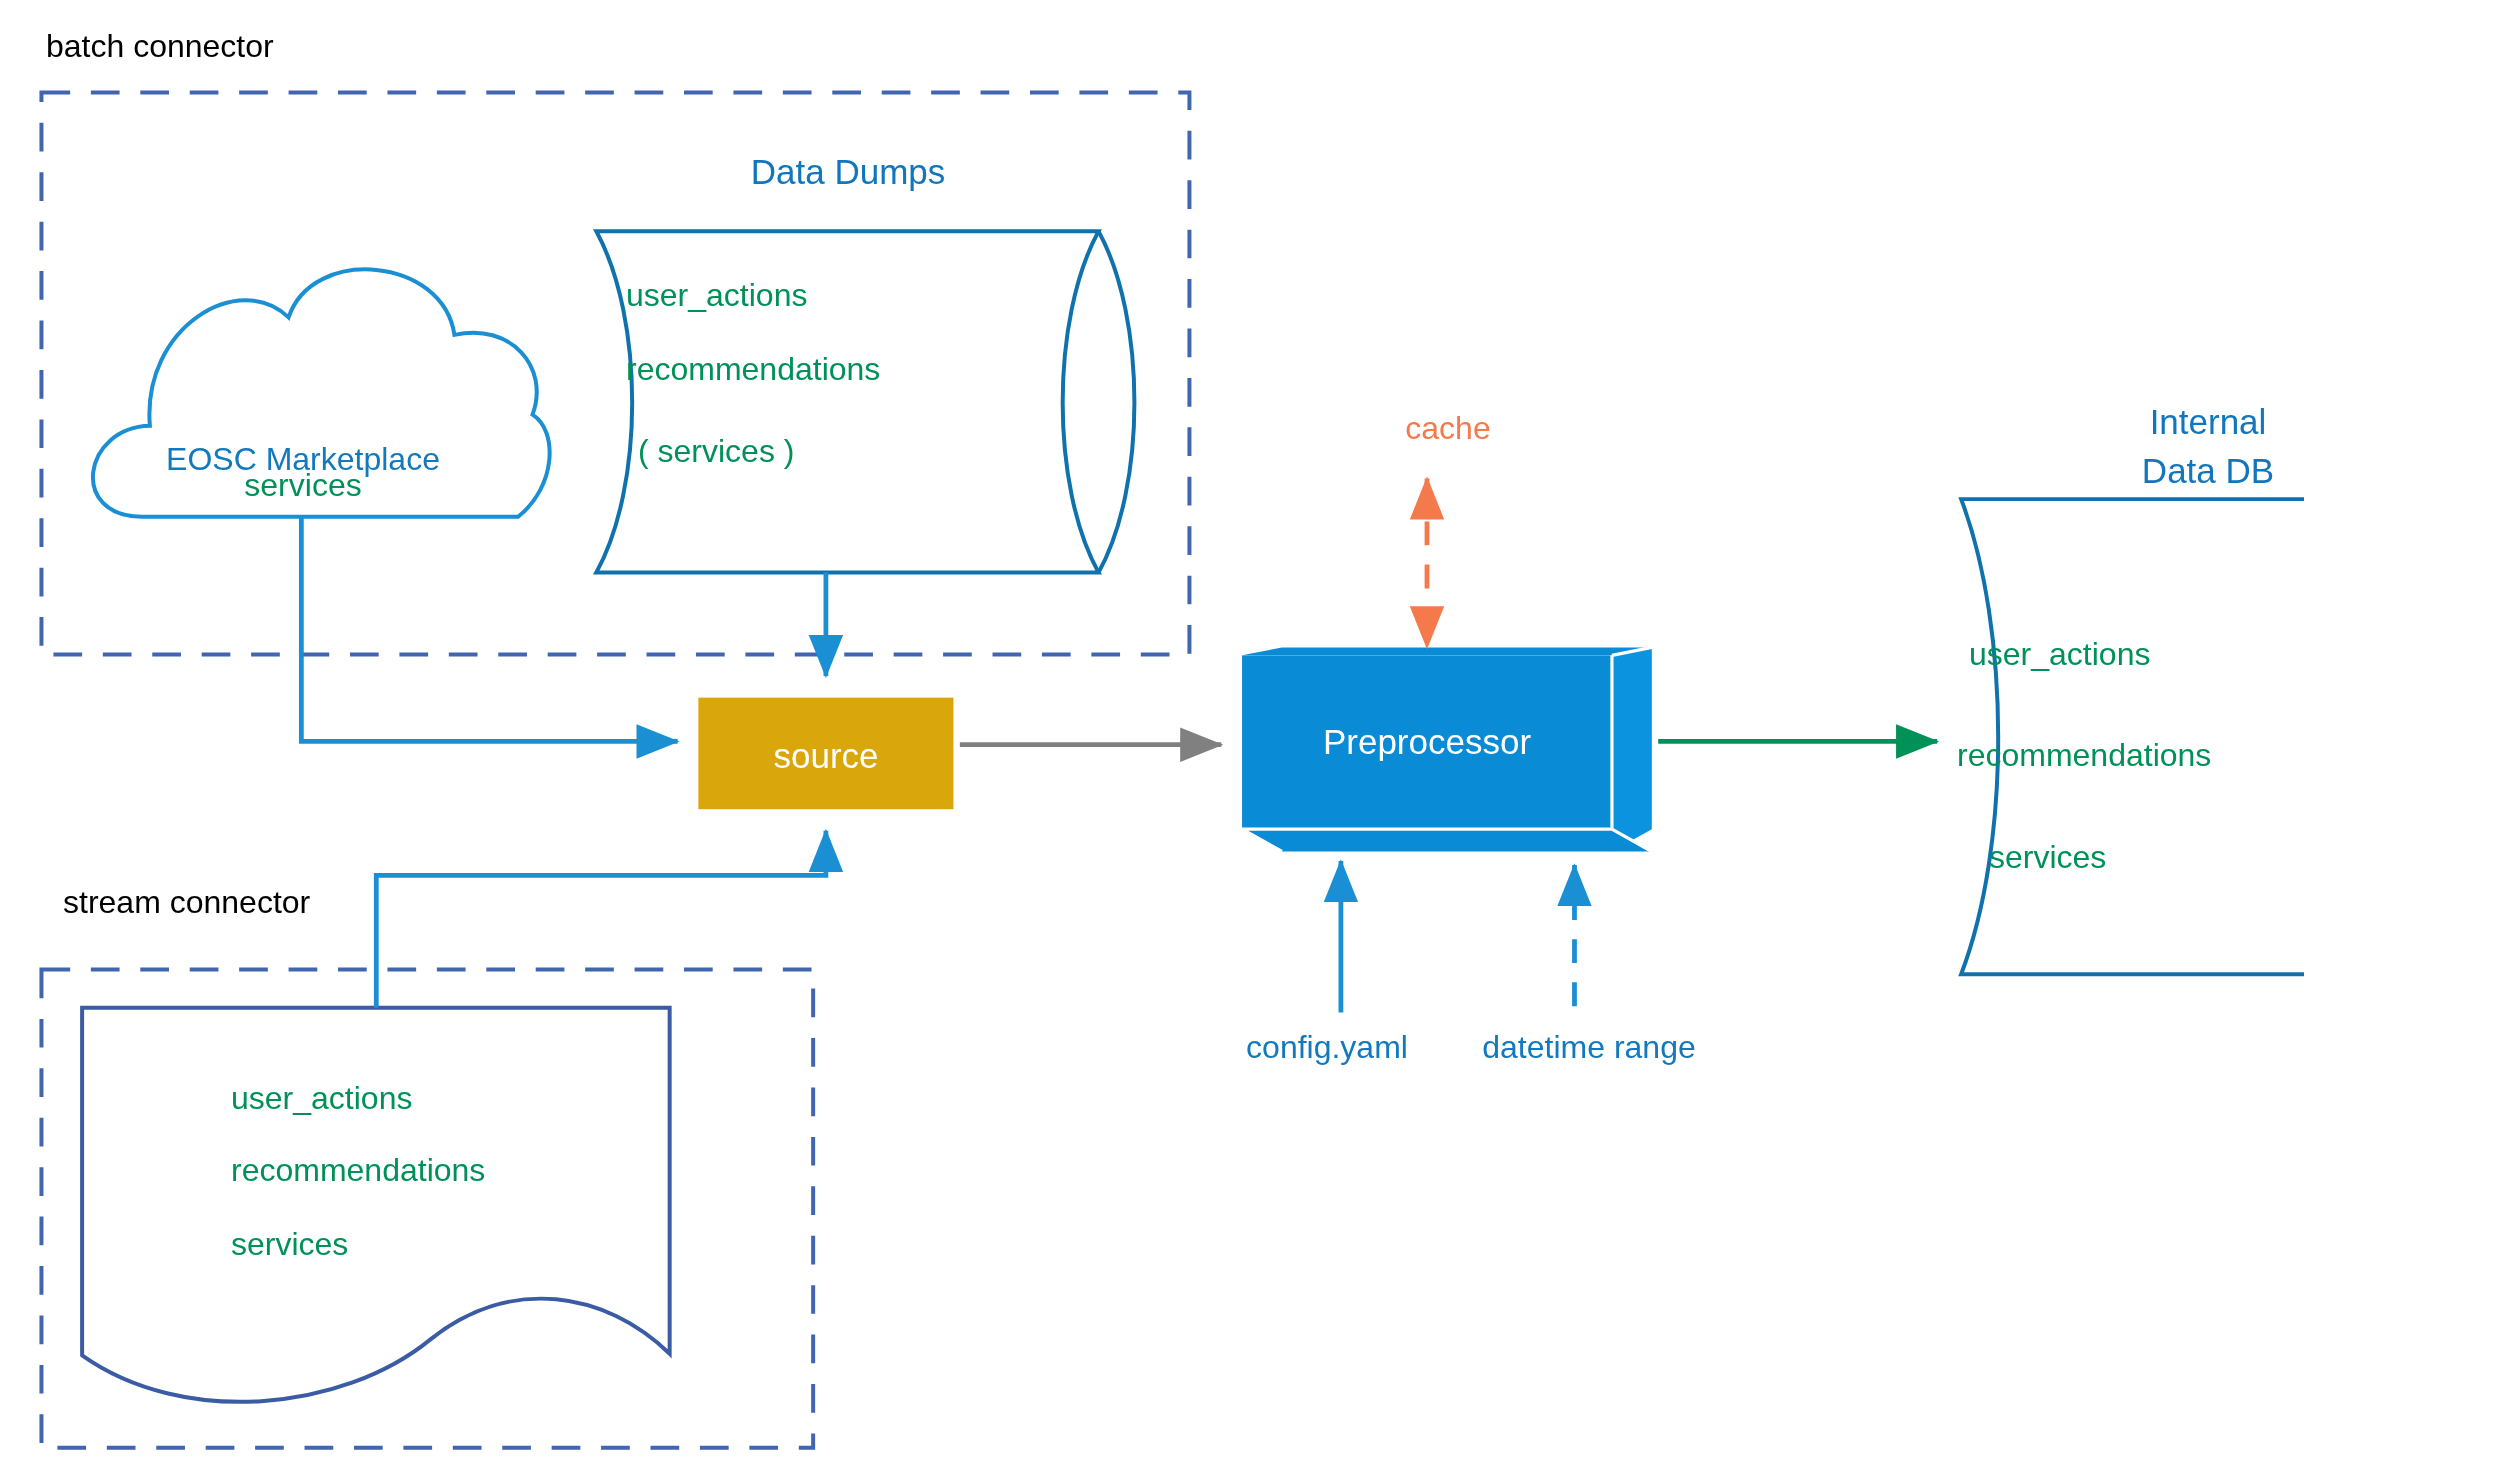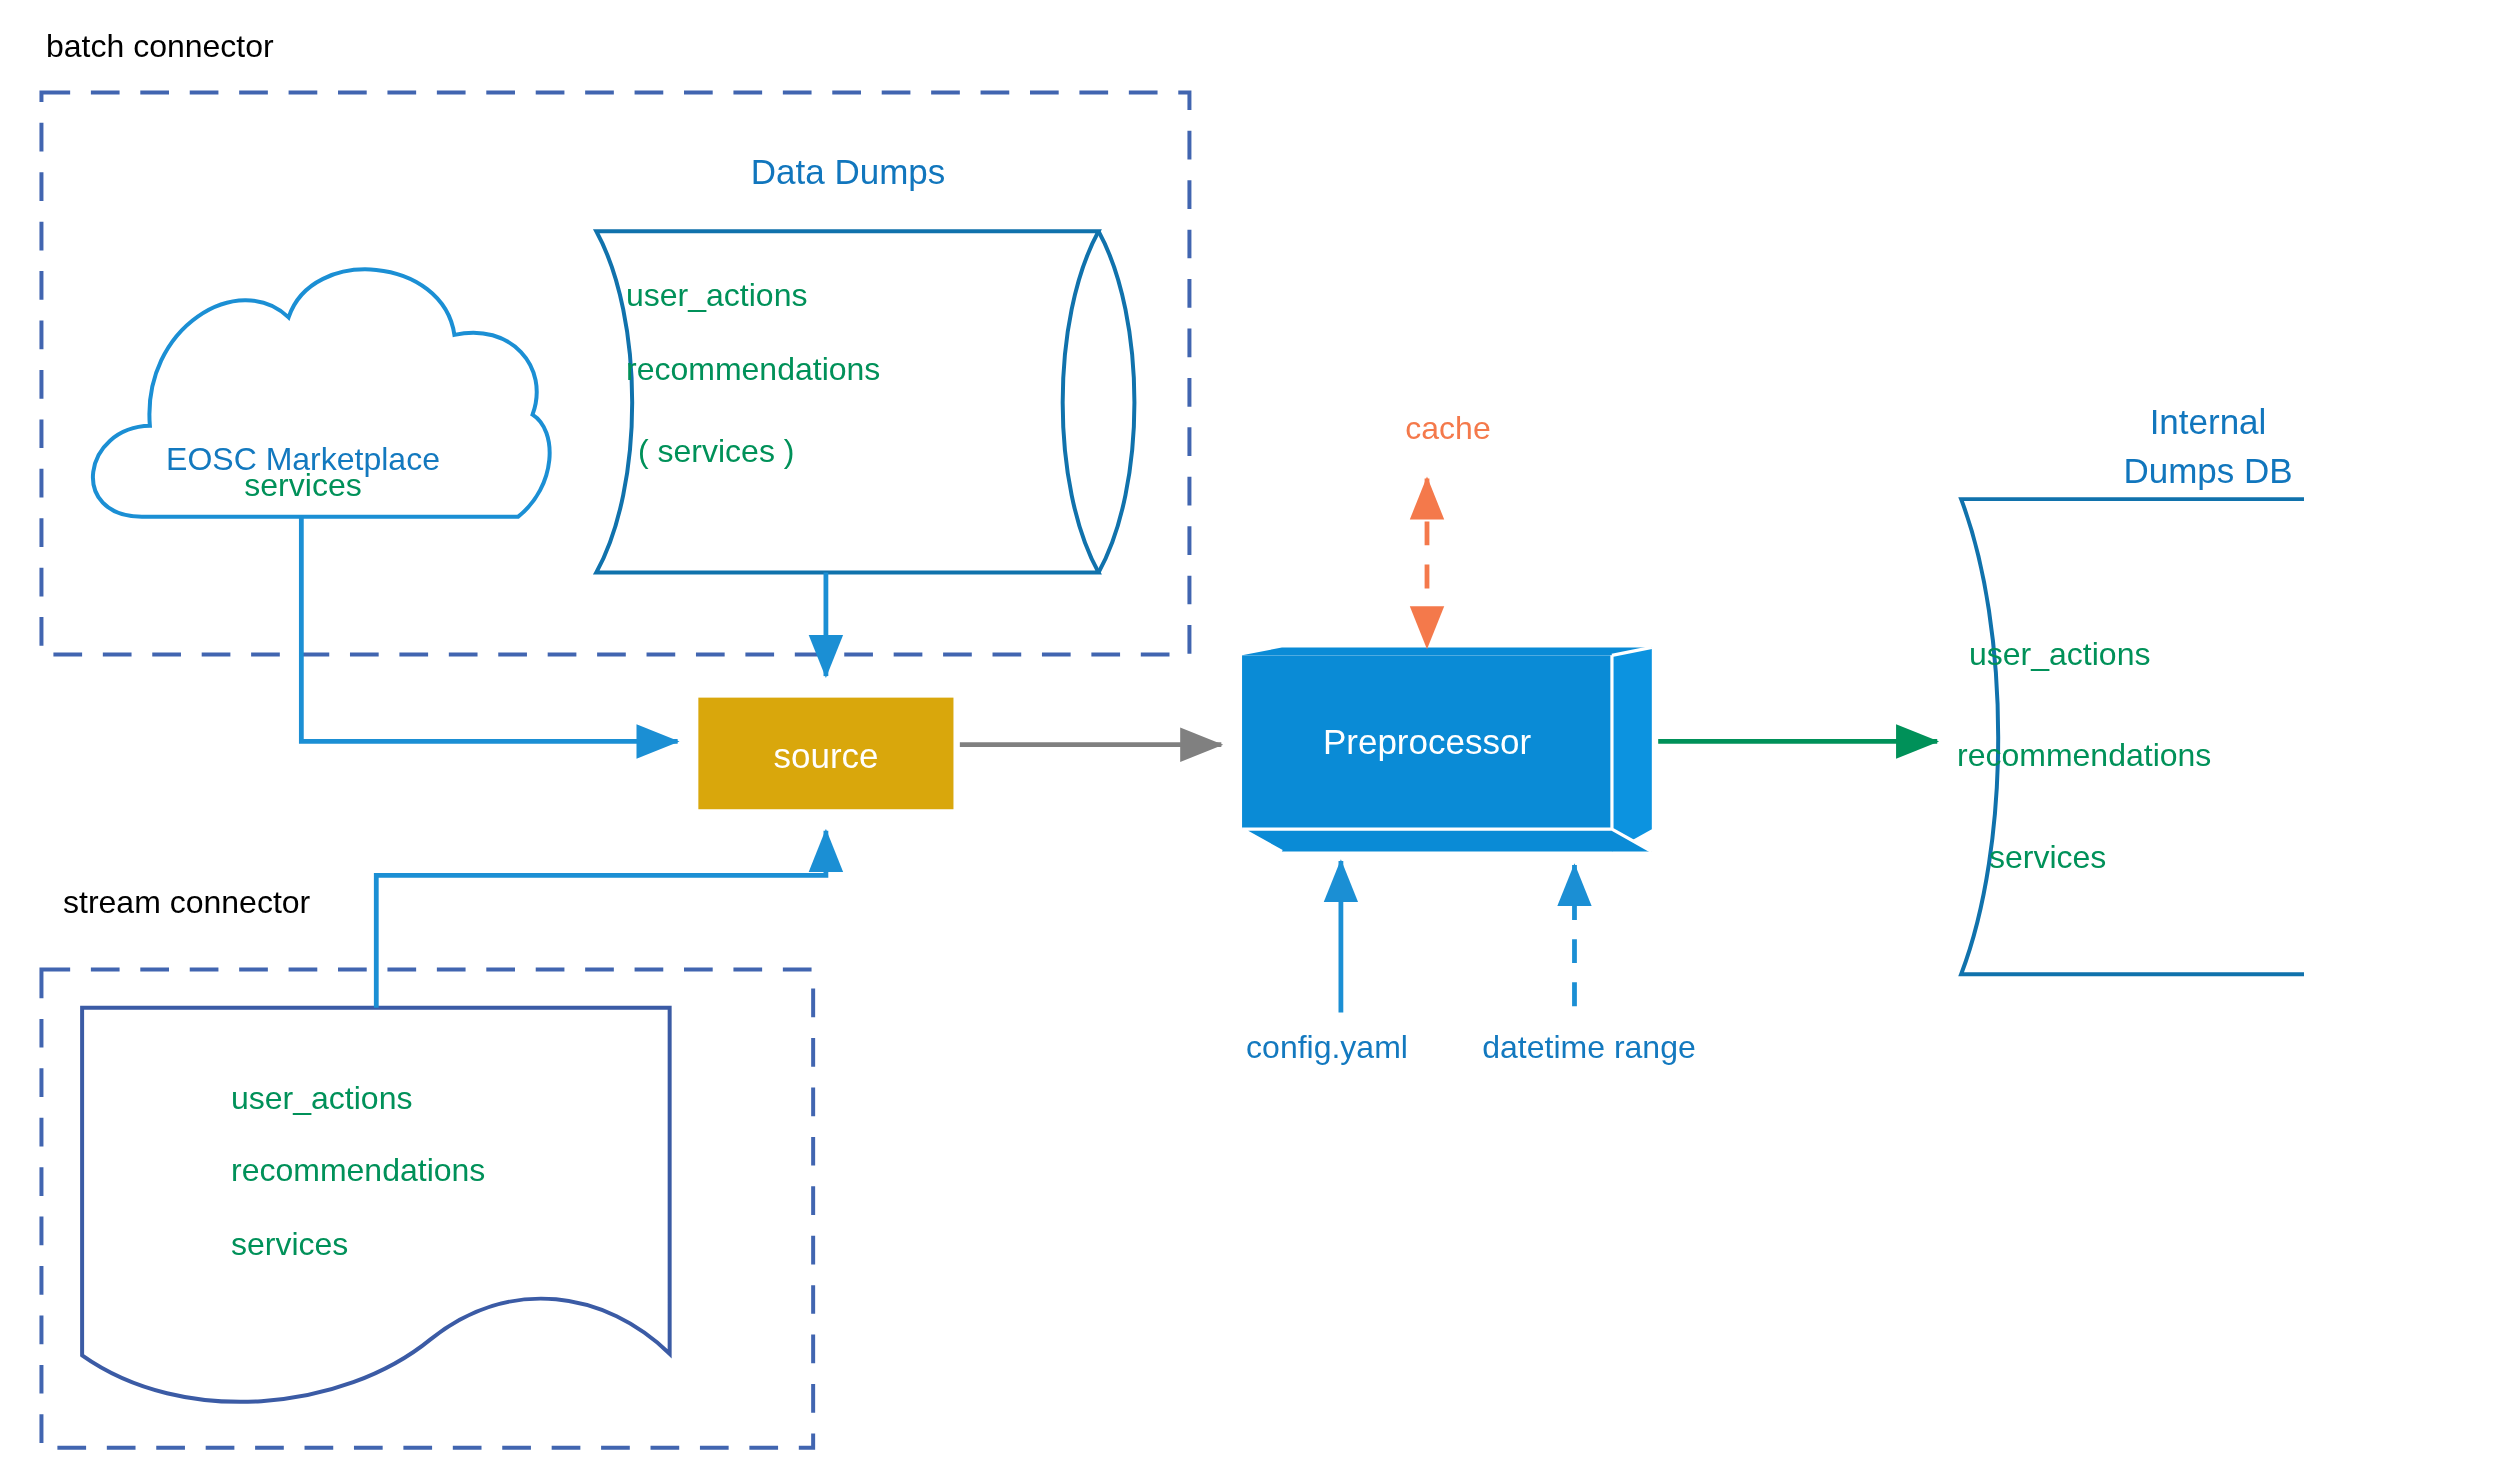--- a/index.html
+++ b/index.html
@@ -160,20 +160,20 @@
 
   <div class="lbl lbl-white center" style="left:1427px; top:720px;">Preprocessor</div>
 
   <div class="lbl lbl-orange center" style="left:1427px; top:408px;">cache</div>
 
   <div class="lbl lbl-blue center" style="left:1327px; top:1027px;">config.yaml</div>
 
   <div class="lbl lbl-blue center" style="left:1589px; top:1027px;">datetime range</div>
 
   <div class="lbl lbl-blue-title center" style="left:2208px; top:400px;">Internal</div>
-  <div class="lbl lbl-blue-title center" style="left:2208px; top:449px;">Dumps DB</div>
+  <div class="lbl lbl-blue-title center" style="left:2208px; top:449px;">Data DB</div>
 
   <div class="lbl lbl-green" style="left:1969px; top:634px;">user_actions</div>
   <div class="lbl lbl-green" style="left:1957px; top:735px;">recommendations</div>
   <div class="lbl lbl-green" style="left:1989px; top:837px;">services</div>
 
 </div>
 
 
 </body></html>

